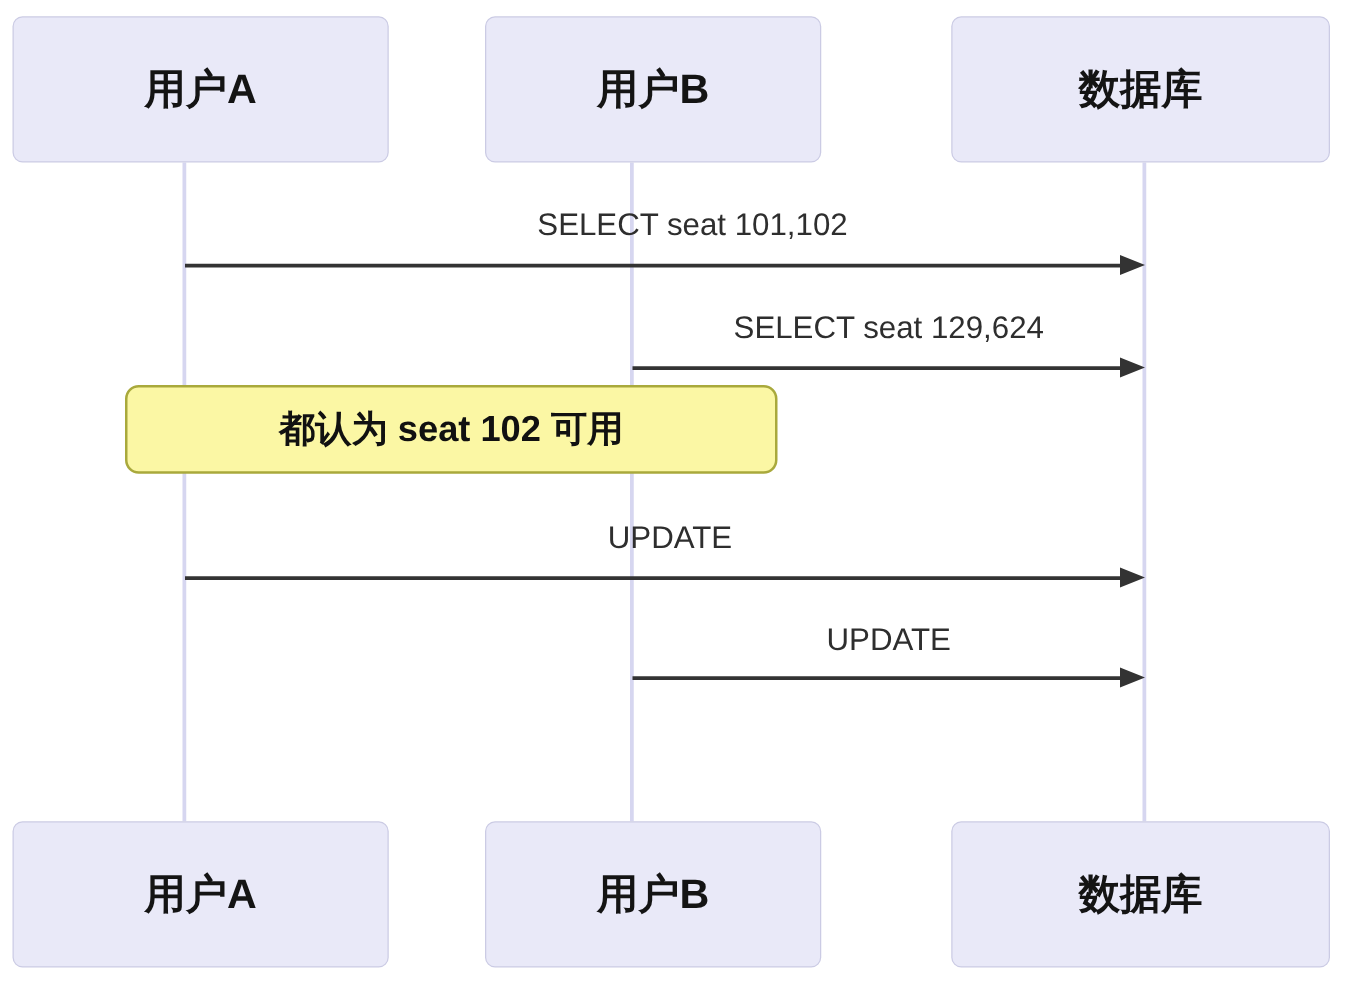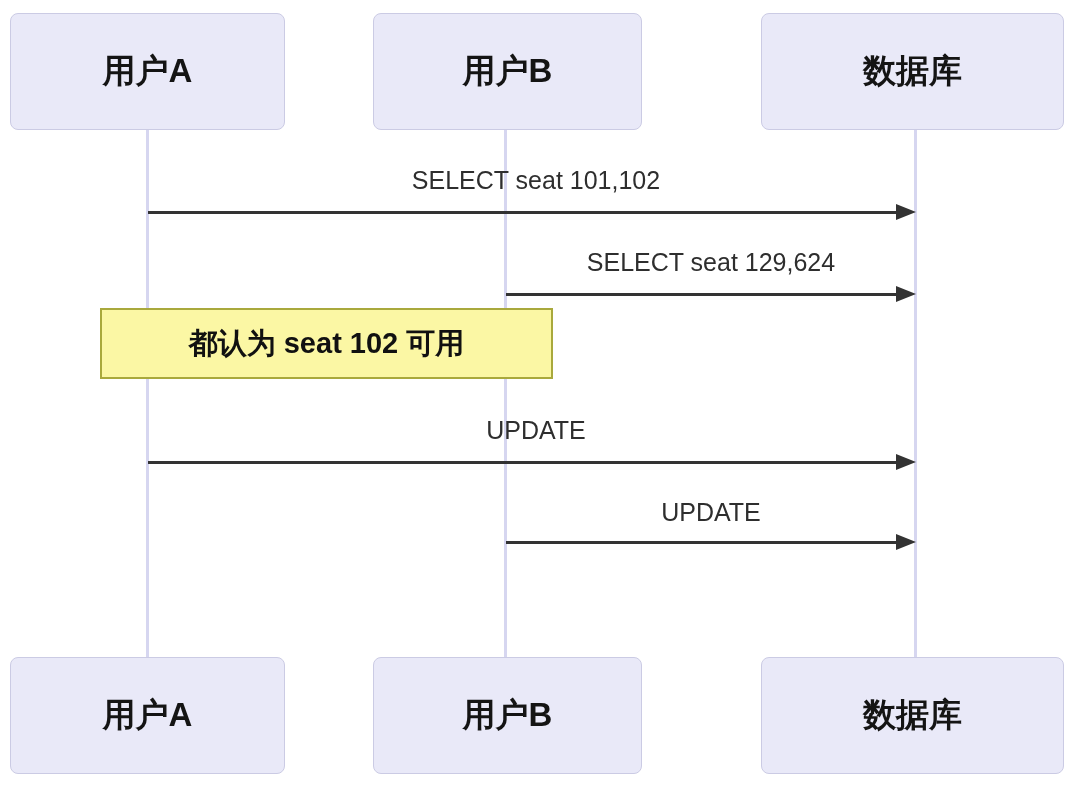--- a/index.html
+++ b/index.html
@@ -37,22 +37,22 @@
     display: flex;
     align-items: center;
     justify-content: center;
     font-size: 33px;
     font-weight: bold;
     color: #141414;
     box-sizing: border-box;
   }
   .row-top    { top: 13px; }
   .row-bottom { top: 657px; }
-  .col-a  { left: 10px;  width: 275px; }
-  .col-b  { left: 373px; width: 269px; justify-content: center; }
+  .col-a  { left: 10px;  width: 301px; }
+  .col-b  { left: 388px; width: 269px; justify-content: center; }
   .col-db { left: 761px; width: 303px; }
 
   
   .msg-label {
     position: absolute;
     width: 420px;
     text-align: center;
     font-size: 25px;
     font-weight: 500;
     color: #2e2e2e;
@@ -63,21 +63,21 @@
     background: #333333;
   }
   .msg-head {
     position: absolute;
     width: 0;
     height: 0;
     border-left: 20px solid #333333;
     border-top: 8px solid transparent;
     border-bottom: 8px solid transparent;
   }
-  .label-1 { left: 326px; top: 166px; }
+  .label-1 { left: 344px; top: 166px; }
   .line-1  { left: 148px; top: 211px; width: 750px; }
   .head-1  { left: 896px; top: 204px; }
 
   .label-2 { left: 501px; top: 248px; }
   .line-2  { left: 506px; top: 293px; width: 392px; }
   .head-2  { left: 896px; top: 286px; }
 
   .label-3 { left: 326px; top: 416px; }
   .line-3  { left: 148px; top: 461px; width: 750px; }
   .head-3  { left: 896px; top: 454px; }
@@ -92,21 +92,21 @@
     background: #fbf7a4;
     border: 2.5px solid #a9a93c;
     box-sizing: border-box;
     display: flex;
     align-items: center;
     justify-content: center;
     font-size: 29px;
     font-weight: bold;
     color: #111111;
   }
-  .note-1 { left: 100px; top: 308px; width: 453px; height: 71px; }
+  .note-1 { left: 100px; top: 308px; width: 522px; height: 71px; border-radius: 11px; }
   .note-2 { left: 768px; top: 557px; width: 297px; height: 71px; }
 
   
   .watermark {
     position: absolute;
     left: 752px;
     top: 722px;
     display: flex;
     align-items: center;
     gap: 7px;

